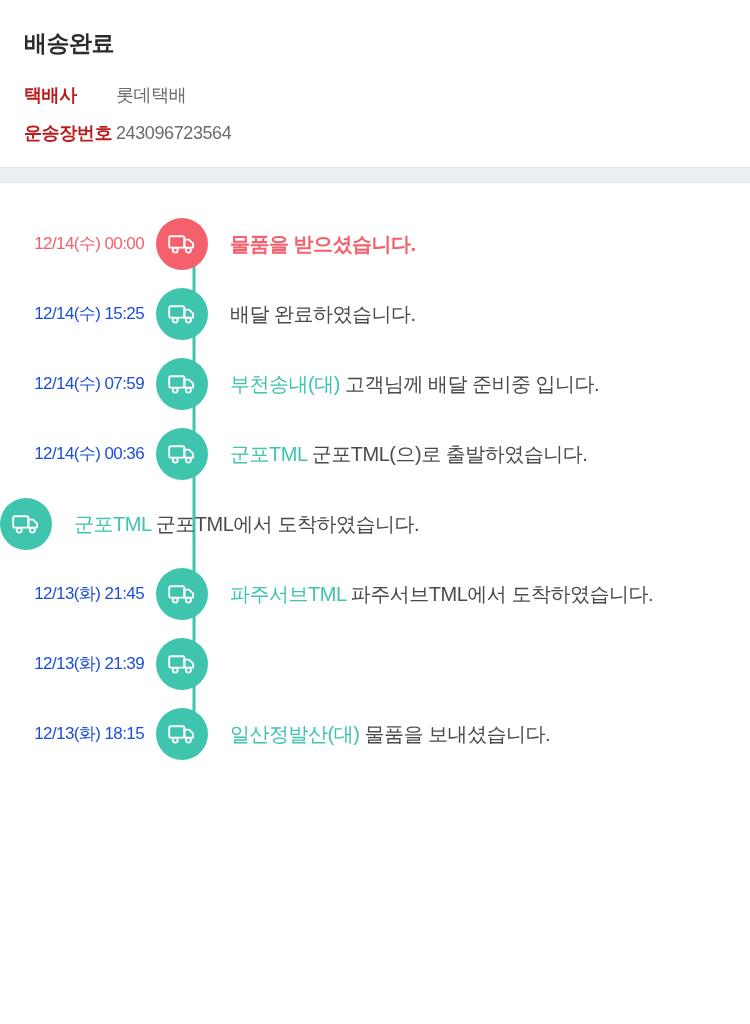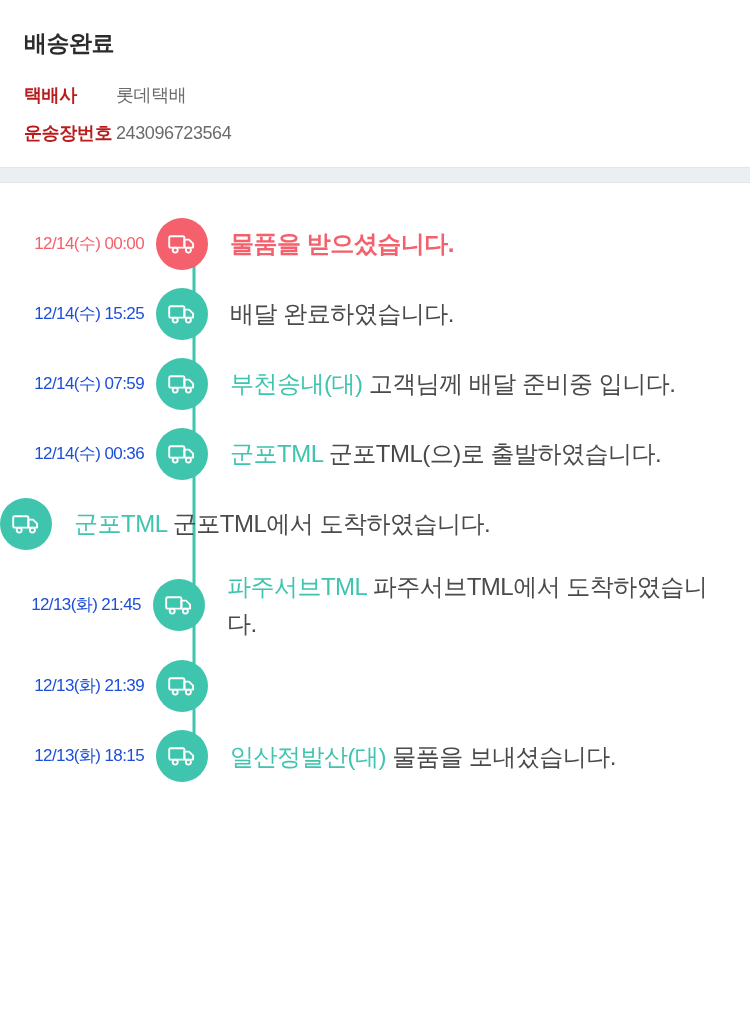--- a/index.html
+++ b/index.html
@@ -100,21 +100,21 @@
     justify-content: center;
     z-index: 2;
   }
   .event.current .node {
     background: #f4606c;
   }
   .node svg { display: block; }
   .event-text {
     flex: 1 1 auto;
     padding: 0 24px 0 22px;
-    font-size: 24px;
+    font-size: 20px;
     line-height: 1.55;
     letter-spacing: -0.5px;
     color: #4a4a4a;
     align-self: center;
   }
   .event-place {
     color: #3fc4ae;
     margin-top: 6px;
   }
   .event.current .event-text {

